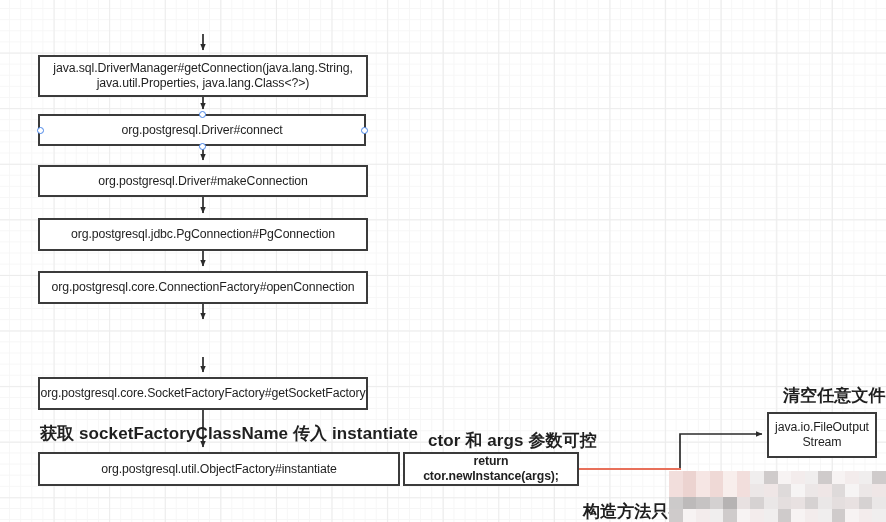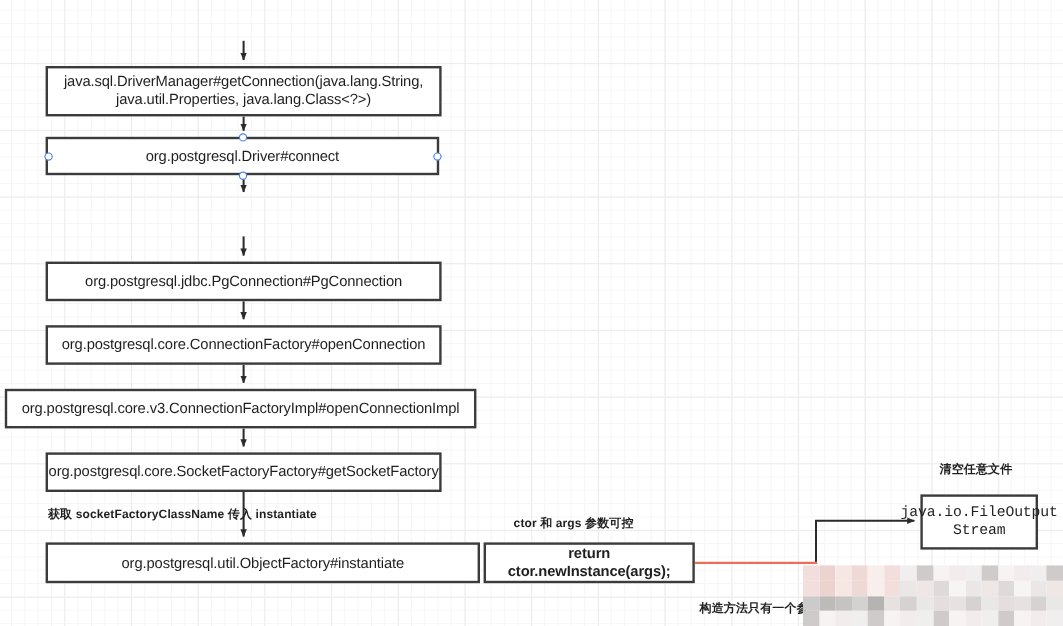--- a/index.html
+++ b/index.html
@@ -45,21 +45,21 @@
     display: flex;
     align-items: center;
     justify-content: center;
     text-align: center;
     padding: 2px 6px;
     letter-spacing: -0.1px;
     white-space: pre-line;
   }
   .edge-label {
     position: absolute;
-    font-size: 10px;
+    font-size: 17px;
     font-weight: bold;
     color: #1f1f1f;
     white-space: nowrap;
     letter-spacing: 0.1px;
   }
   .handle {
     position: absolute;
     width: 7px;
     height: 7px;
     margin-left: -3.5px;
@@ -101,34 +101,34 @@
     </g>
     <line x1="579" y1="469" x2="681" y2="469" stroke="#e8705a" stroke-width="1.8"></line>
   </svg>
 
 
   <div class="node" style="left:38px; top:55px; width:330px; height:42px;">java.sql.DriverManager#getConnection(java.lang.String,
 java.util.Properties, java.lang.Class&lt;?&gt;)</div>
 
   <div class="node" style="left:38px; top:114px; width:328px; height:32px;">org.postgresql.Driver#connect</div>
 
+  <div class="node" style="left:38px; top:165px; width:330px; height:32px;">org.postgresql.Driver#makeConnection</div>
 
   <div class="node" style="left:38px; top:218px; width:330px; height:33px;">org.postgresql.jdbc.PgConnection#PgConnection</div>
 
   <div class="node" style="left:38px; top:271px; width:330px; height:33px;">org.postgresql.core.ConnectionFactory#openConnection</div>
 
-  <div class="node" style="left:4px; top:324px; width:393px; height:33px;">org.postgresql.core.v3.ConnectionFactoryImpl#openConnectionImpl</div>
 
   <div class="node" style="left:38px; top:377px; width:330px; height:33px;">org.postgresql.core.SocketFactoryFactory#getSocketFactory</div>
 
   <div class="node" style="left:38px; top:452px; width:362px; height:34px;">org.postgresql.util.ObjectFactory#instantiate</div>
 
   <div class="node" style="left:403px; top:452px; width:176px; height:34px;font-weight:bold;">return ctor.newInstance(args);</div>
 
-  <div class="node" style="left:767px; top:412px; width:98px; height:46px;font-family:Liberation Mono, monospace;">java.io.FileOutput
+  <div class="node" style="left:767px; top:412px; width:110px; height:46px;">java.io.FileOutput
 Stream</div>
 
   <div class="edge-label" style="left:40px; top:422px;">获取 socketFactoryClassName  传入 instantiate</div>
 
   <div class="edge-label" style="left:428px; top:429px;">ctor 和 args 参数可控</div>
 
   <div class="edge-label" style="left:783px; top:384px;">清空任意文件</div>
 
   <div class="edge-label" style="left:583px; top:500px;">构造方法只有一个参</div>
 

